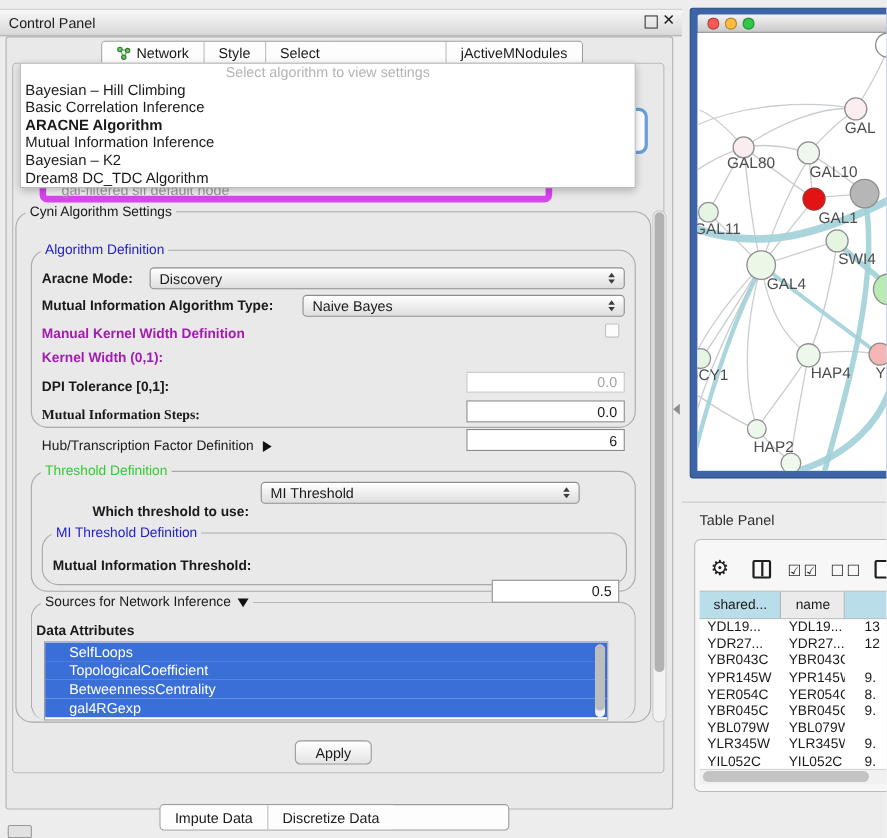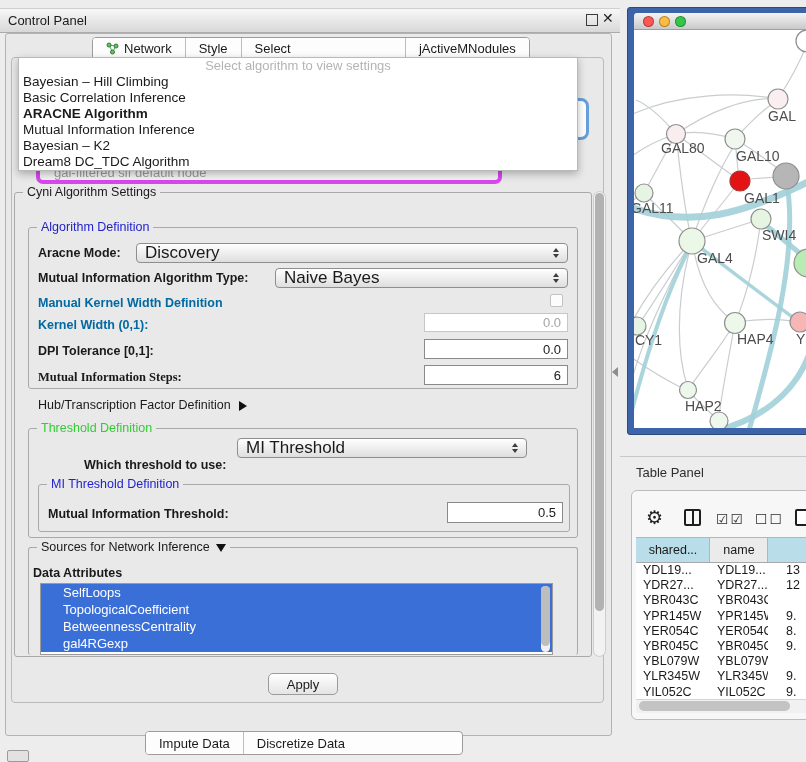--- a/index.html
+++ b/index.html
@@ -14,43 +14,43 @@
   .close-x{left:602px;top:10px;font-size:14px;font-weight:bold;color:#222;}
   .cp-body{left:5px;top:33px;width:607px;height:703px;background:#e9e9e9;border:1px solid #b3b3b3;border-radius:3px;box-sizing:border-box;}
   
   .tabstrip{display:flex;height:21px;border:1px solid #9c9c9c;border-radius:4px;overflow:hidden;background:#fdfdfd;align-items:stretch;}
   .tabstrip .tab{display:flex;align-items:center;gap:5px;padding:0 13px;font-size:13px;background:#fdfdfd;border-left:1px solid #bdbdbd;white-space:nowrap;cursor:default;}
   .tabstrip .tab:first-child{border-left:none;}
   .tabstrip .tab.sel{background:#8c8c8c;color:#efefef;margin-top:36px;}
   
   .inner-panel{left:11px;top:57px;width:593px;height:646px;border:1px solid #bbbbbb;border-radius:4px;box-sizing:border-box;background:#e9e9e9;}
   
-  .ghost-combo{left:36px;top:161px;width:466px;height:23px;border:4px solid #d946ef;border-radius:7px;background:#f4f4f4;
+  .ghost-combo{left:36px;top:161px;width:466px;height:23px;border:6px solid #d946ef;border-radius:7px;background:#f4f4f4;
                font-size:13px;color:#9a9a9a;display:flex;align-items:center;padding-left:14px;box-sizing:border-box;z-index:1;}
   .ghost-focus{left:470px;top:98px;width:119px;height:42px;border:3px solid #679fdb;border-radius:8px;background:#ffffff;box-sizing:border-box;z-index:1;}
   
   .dropdown{left:18px;top:57px;width:560px;height:114px;background:#ffffff;border:1px solid #b9b9b9;
             box-shadow:0 3px 8px rgba(0,0,0,.28);z-index:5;box-sizing:border-box;}
   .dd-prompt{height:16px;text-align:center;color:#b4b4b4;font-size:13px;line-height:16px;}
   .dd-item{height:16px;line-height:16px;font-size:13.5px;padding-left:4px;white-space:nowrap;}
   .dd-item.bold{font-weight:bold;}
   
-  .group{position:absolute;border:1px solid #a9a9a9;border-radius:3px;box-sizing:border-box;}
+  .group{position:absolute;border:1px solid #a9a9a9;border-radius:15px;box-sizing:border-box;}
   .glabel{position:absolute;top:-8px;left:8px;background:#e9e9e9;padding:0 4px;font-size:12.5px;white-space:nowrap;}
   .blue{color:#2222cc;} .green{color:#33cc33;}
   .flabel{position:absolute;font-size:12.5px;font-weight:bold;white-space:nowrap;}
-  .flabel.dis{color:#0369a1;}
+  .flabel.dis{color:#a21caf;}
   .combo{position:absolute;height:20px;border:1px solid #8e8e8e;border-radius:4px;background:linear-gradient(#ffffff,#dedede);
-         display:flex;align-items:center;font-size:17px;padding:0 8px;box-sizing:border-box;}
+         display:flex;align-items:center;font-size:13px;padding:0 8px;box-sizing:border-box;}
   .combo .cval{flex:1;white-space:nowrap;overflow:hidden;}
   .arrows{display:flex;flex-direction:column;gap:2px;margin-left:6px;}
   .arrows .up{width:0;height:0;border-left:3.5px solid transparent;border-right:3.5px solid transparent;border-bottom:4px solid #3c3c3c;}
   .arrows .dn{width:0;height:0;border-left:3.5px solid transparent;border-right:3.5px solid transparent;border-top:4px solid #3c3c3c;}
   .field{position:absolute;background:#fff;border:1px solid #8a8a8a;font-size:13px;display:flex;align-items:center;
-         justify-content:flex-end;padding:0 6px;box-sizing:border-box;}
+         justify-content:flex-end;padding:0 6px;box-sizing:border-box;margin-top:25px;}
   .field.dis{border:1px solid #c6c6c6;color:#a4a4a4;}
   .checkbox{position:absolute;width:13px;height:13px;border:1px solid #c2c2c2;border-radius:2px;background:#fcfcfc;box-sizing:border-box;}
   .tri-right{display:inline-block;width:0;height:0;border-top:5.5px solid transparent;border-bottom:5.5px solid transparent;border-left:8px solid #111;margin-left:8px;vertical-align:middle;}
   .tri-down{display:inline-block;width:0;height:0;border-left:5.5px solid transparent;border-right:5.5px solid transparent;border-top:8px solid #111;margin-left:6px;vertical-align:middle;}
   .listbox{left:40px;top:583px;width:513px;height:72px;background:#fff;border:1px solid #9b9b9b;overflow:hidden;box-sizing:border-box;}
   .li-item{height:17px;line-height:17px;font-size:13px;color:#fff;padding-left:22px;}
   .list-scroll{position:absolute;right:2px;top:2px;width:9px;height:66px;background:#f0f0f0;border-radius:5px;}
   .list-thumb{position:absolute;left:0;top:0;width:9px;height:60px;background:#bdbdbd;border-radius:5px;}
   .vscroll{left:593px;top:191px;width:13px;height:466px;background:#f2f2f2;border:1px solid #cccccc;border-radius:7px;box-sizing:border-box;}
   .vthumb{left:595px;top:193px;width:9px;height:418px;background:#b2b2b2;border-radius:5px;}

